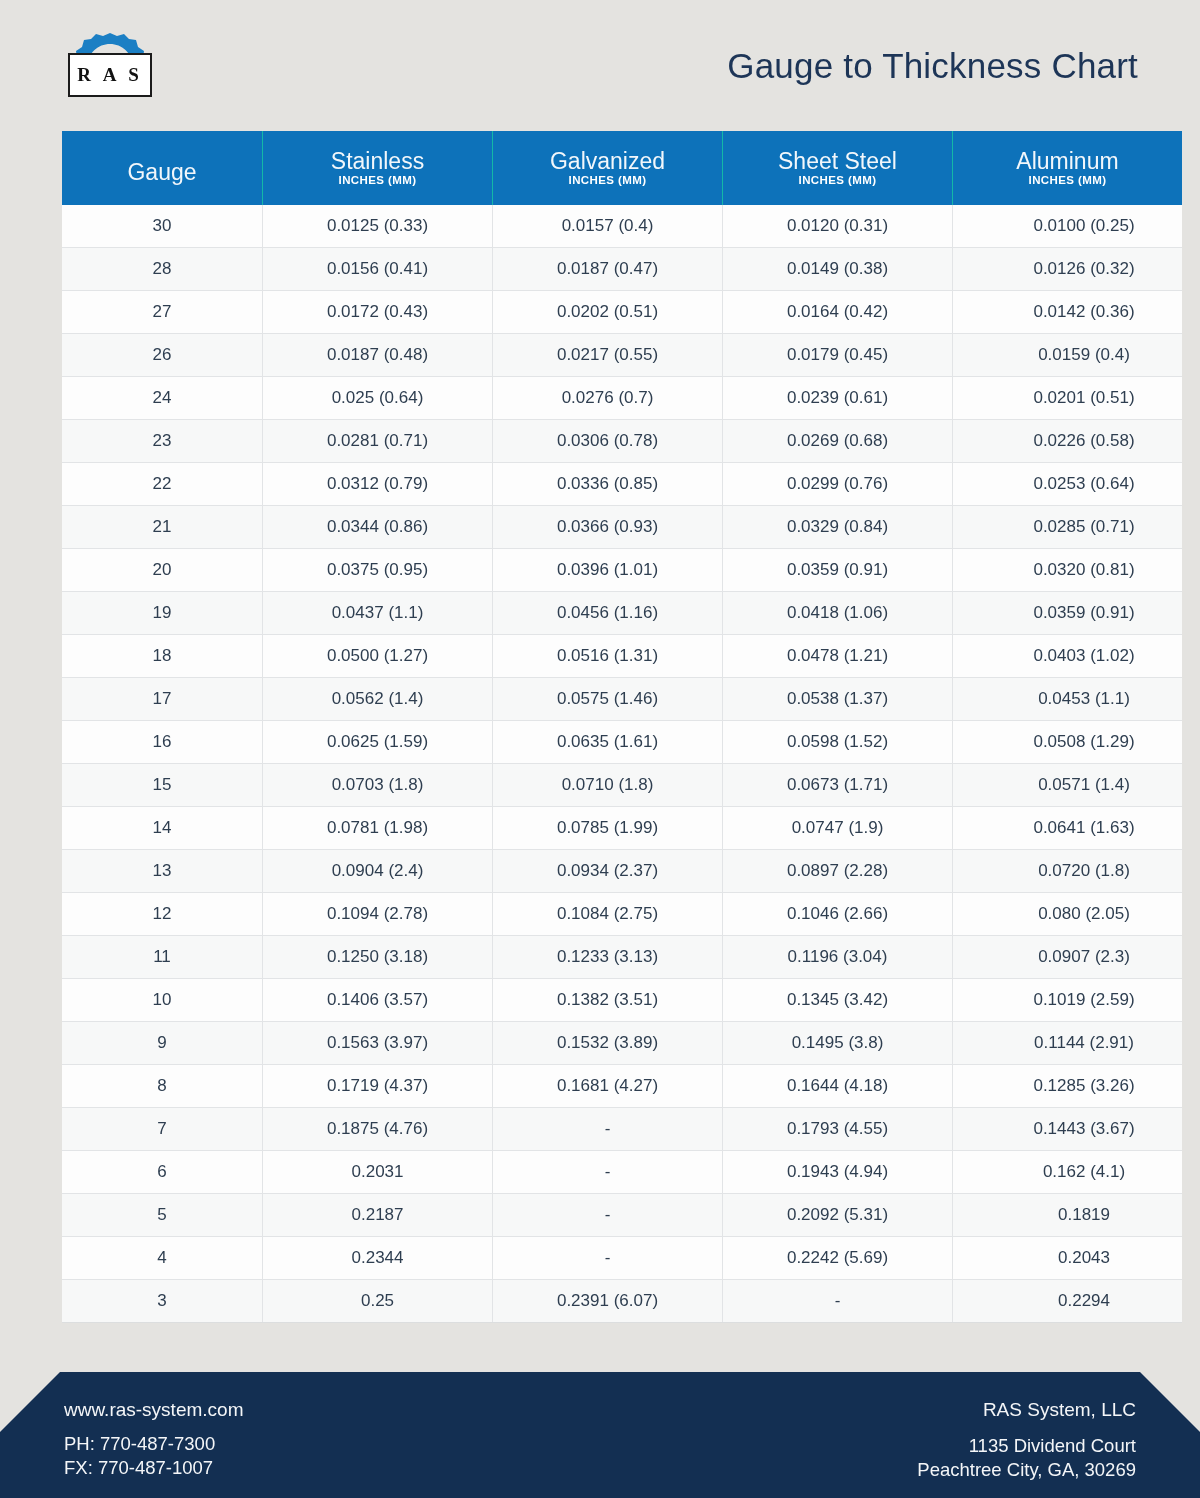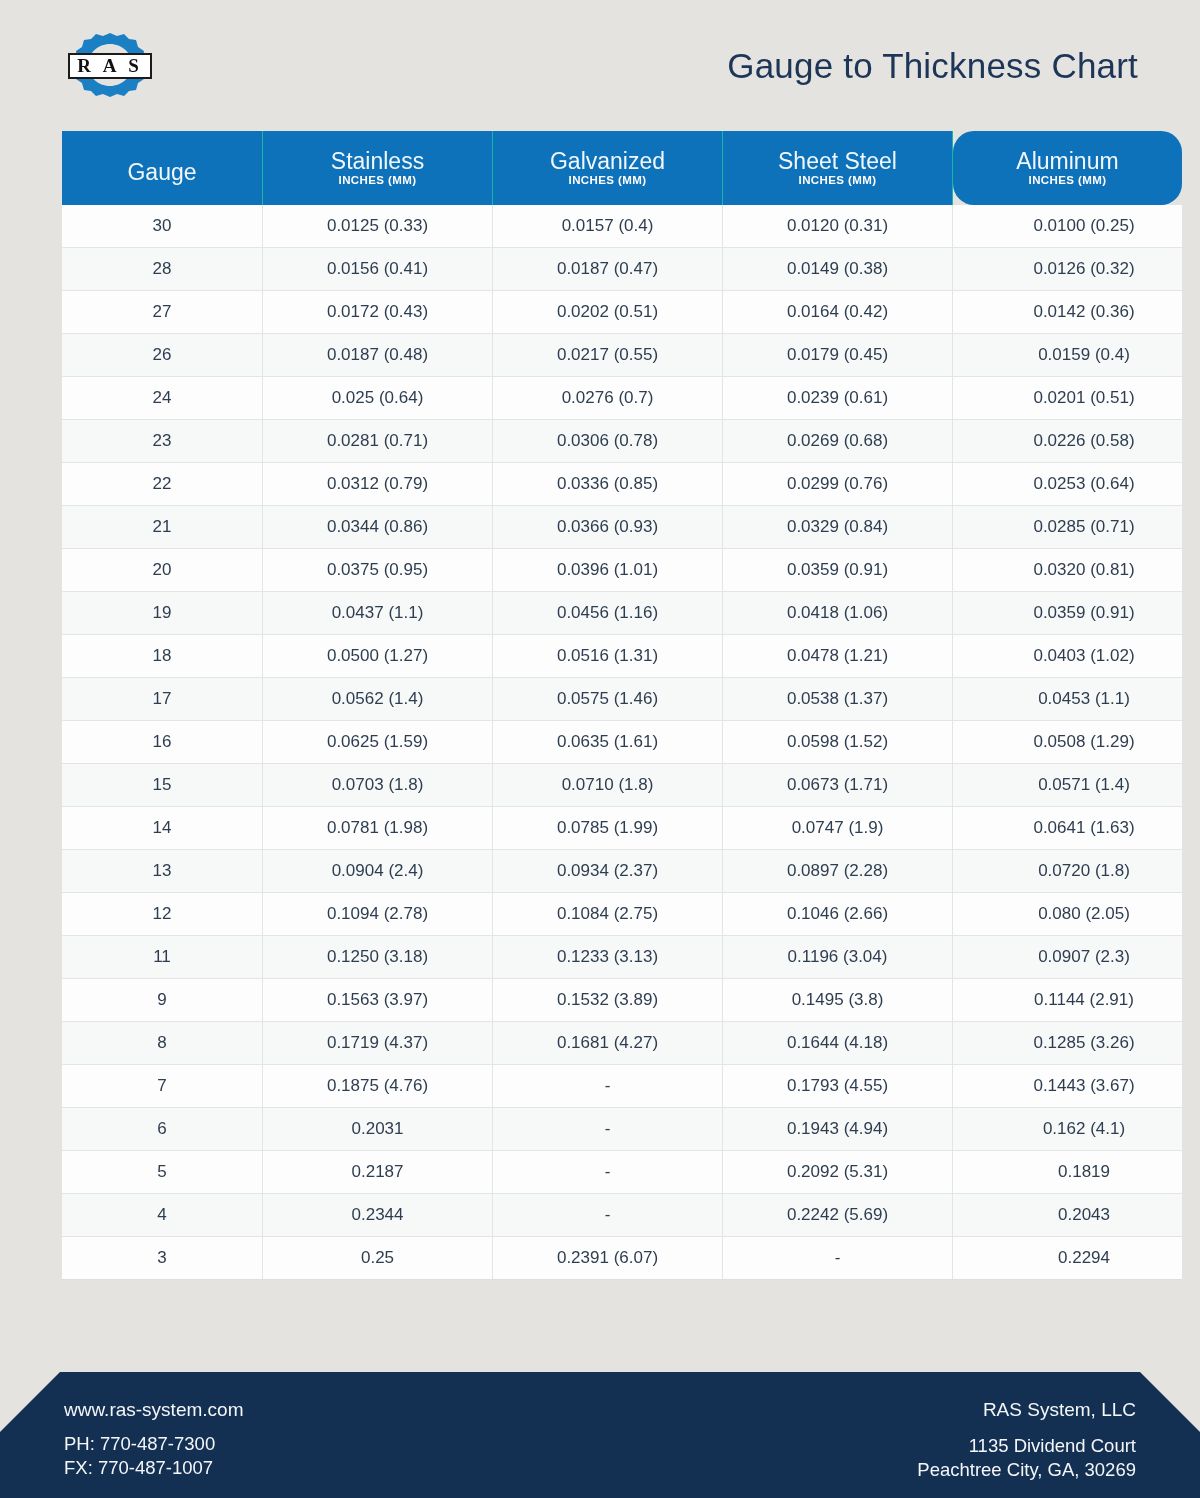--- a/index.html
+++ b/index.html
@@ -58,21 +58,21 @@
   }
   table.gauge-table th {
     background: #0d72ba;
     color: #ffffff;
     font-weight: 300;
     text-align: center;
     padding: 17px 4px 19px 4px;
     border-right: 1px solid #14b8a6;
     vertical-align: middle;
   }
-  table.gauge-table th:last-child { border-right: none; border-radius: 21px; }
+  table.gauge-table th:last-child { border-right: none; }
   .th-main {
     display: block;
     font-size: 23px;
     font-weight: 300;
     line-height: 1.15;
     color: #f2f7fb;
   }
   .th-sub {
     display: block;
     font-size: 11.5px;
@@ -155,21 +155,21 @@
                  L81 45 L82 52 L76 56 L74 63 L67 64 L62 69 L55 67 L48 70
                  L41 67 L34 69 L29 64 L22 63 L20 56 L14 52 L15 45 L11 38
                  L15 31 L14 24 L20 20 L22 13 L29 12 L34 7 L41 9 Z
                  M48 17
                  C 36 17 26 26 26 38
                  C 26 50 36 59 48 59
                  C 60 59 70 50 70 38
                  C 70 26 60 17 48 17 Z"></path>
       </g>
     </svg>
-    <div style="position:absolute; left:6px; top:26px; width:84px; height:26px; background:#ffffff; border:2px solid #1b1b1b; box-sizing:border-box; display:flex; align-items:center; justify-content:center;">
+    <div style="position:absolute; left:6px; top:26px; width:84px; height:44px; background:#ffffff; border:2px solid #1b1b1b; box-sizing:border-box; display:flex; align-items:center; justify-content:center;">
       <span style="font-size:19px; font-weight:bold; letter-spacing:4px; color:#111; font-family:'Liberation Serif', serif;">R A S</span>
     </div>
   </div>
 
   <div class="page-title">Gauge to Thickness Chart</div>
 </div>
 
 <div class="table-wrap">
   <table class="gauge-table">
     <thead>
@@ -314,20 +314,27 @@
           <td>0.1084 (2.75)</td>
           <td>0.1046 (2.66)</td>
           <td>0.080 (2.05)</td>
         </tr>
         <tr>
           <td class="col-gauge">11</td>
           <td>0.1250 (3.18)</td>
           <td>0.1233 (3.13)</td>
           <td>0.1196 (3.04)</td>
           <td>0.0907 (2.3)</td>
+        </tr>
+        <tr>
+          <td class="col-gauge">10</td>
+          <td>0.1406 (3.57)</td>
+          <td>0.1382 (3.51)</td>
+          <td>0.1345 (3.42)</td>
+          <td>0.1019 (2.59)</td>
         </tr>
         <tr>
           <td class="col-gauge">9</td>
           <td>0.1563 (3.97)</td>
           <td>0.1532 (3.89)</td>
           <td>0.1495 (3.8)</td>
           <td>0.1144 (2.91)</td>
         </tr>
         <tr>
           <td class="col-gauge">8</td>

